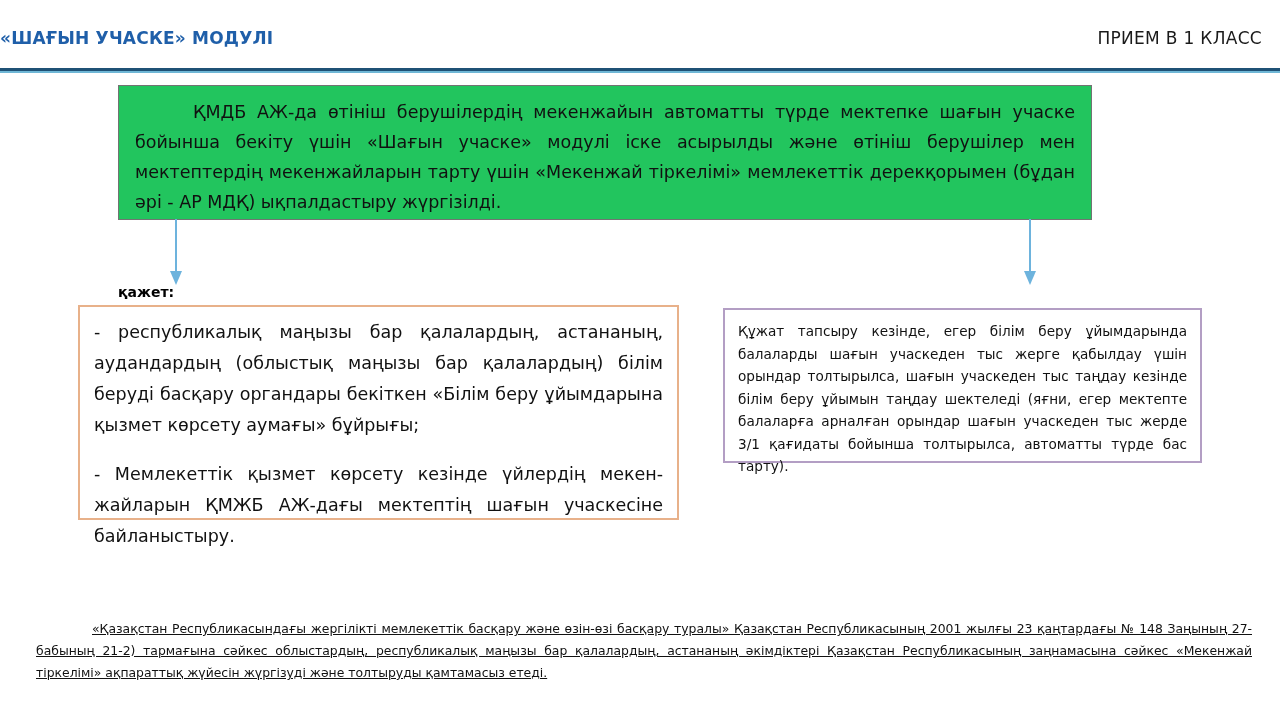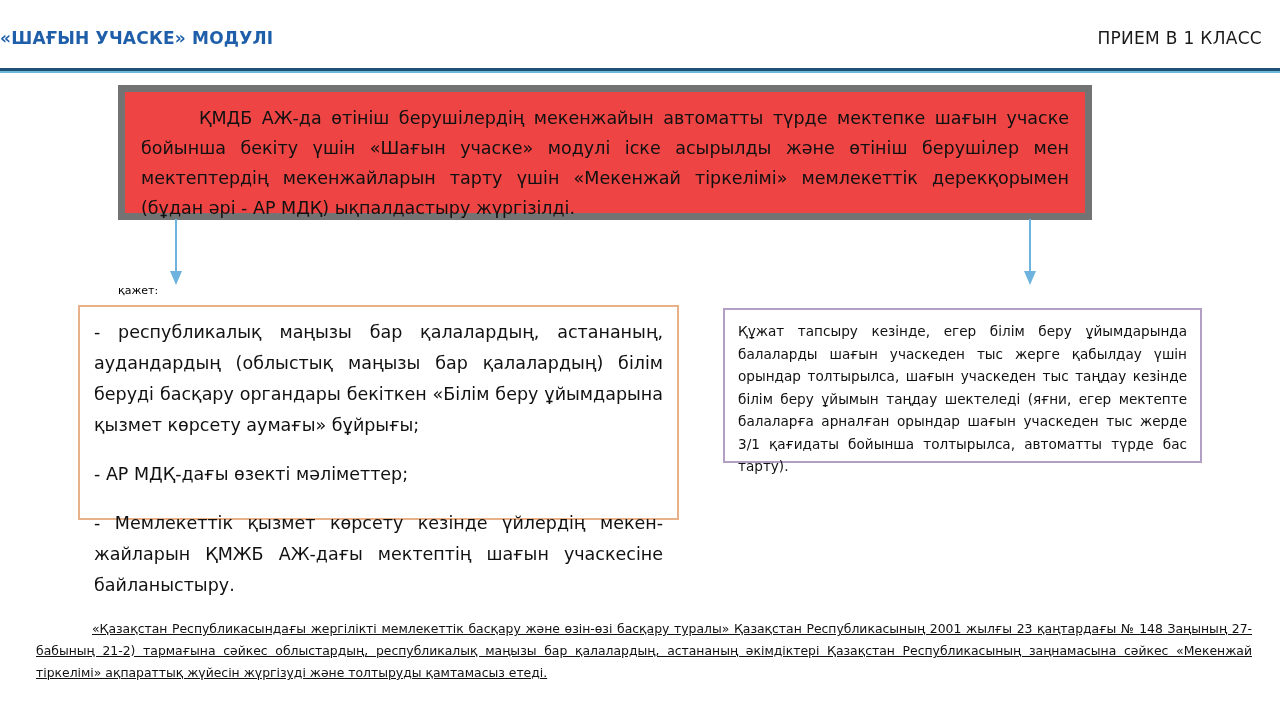--- a/index.html
+++ b/index.html
@@ -56,22 +56,22 @@
     height: 2px;
     background: #6fb7d6;
   }
 
   
   #top-box {
     position: absolute;
     left: 118px; top: 85px;
     width: 974px; height: 135px;
     box-sizing: border-box;
-    border: 7px solid #737373;
-    background: #ef4444;
+    border: 1px solid #737373;
+    background: #22c55e;
     padding: 11px 16px 10px 16px;
   }
   #top-box-text {
     font-size: 17.5px;
     line-height: 30px;
     text-align: justify;
     text-align-last: left;
     text-indent: 58px;
     color: #111111;
   }
@@ -79,22 +79,22 @@
   
   .arrow {
     position: absolute;
   }
   .arrow svg { display: block; }
 
   
   #needed-label {
     position: absolute;
     left: 118px; top: 284px;
-    font-size: 11px;
-    font-weight: normal;
+    font-size: 14px;
+    font-weight: bold;
     color: #000000;
   }
 
   
   #left-box {
     position: absolute;
     left: 78px; top: 305px;
     width: 601px; height: 215px;
     box-sizing: border-box;
     border: 2px solid #e8b18a;
@@ -168,21 +168,20 @@
   <svg width="16" height="68" viewBox="0 0 16 68" aria-hidden="true">
     <line x1="8" y1="0" x2="8" y2="55" stroke="#6db3dd" stroke-width="2"></line>
     <polygon points="8,66 2,52 14,52" fill="#6db3dd"></polygon>
   </svg>
 </div>
 
 <div id="needed-label">қажет:</div>
 
 <div id="left-box">
   <p>- республикалық маңызы бар қалалардың, астананың, аудандардың (облыстық маңызы бар қалалардың) білім беруді басқару органдары бекіткен «Білім беру ұйымдарына қызмет көрсету аумағы» бұйрығы;</p>
-  <p>- АР МДҚ-дағы өзекті мәліметтер;</p>
   <p>- Мемлекеттік қызмет көрсету кезінде үйлердің мекен-жайларын ҚМЖБ АЖ-дағы мектептің шағын учаскесіне байланыстыру.</p>
 </div>
 
 <div id="right-box">
   <div id="right-box-text">Құжат тапсыру кезінде, егер білім беру ұйымдарында балаларды шағын учаскеден тыс жерге қабылдау үшін орындар толтырылса, шағын учаскеден тыс таңдау кезінде білім беру ұйымын таңдау шектеледі (яғни, егер мектепте балаларға арналған орындар шағын учаскеден тыс жерде 3/1 қағидаты бойынша толтырылса, автоматты түрде бас тарту).</div>
 </div>
 
 <div id="footnote">«Қазақстан Республикасындағы жергілікті мемлекеттік басқару және өзін-өзі басқару туралы» Қазақстан Республикасының 2001 жылғы 23 қаңтардағы № 148 Заңының 27-бабының 21-2) тармағына сәйкес облыстардың, республикалық маңызы бар қалалардың, астананың әкімдіктері Қазақстан Республикасының заңнамасына сәйкес «Мекенжай тіркелімі» ақпараттық жүйесін жүргізуді және толтыруды қамтамасыз етеді.</div>
 
 </body></html>

